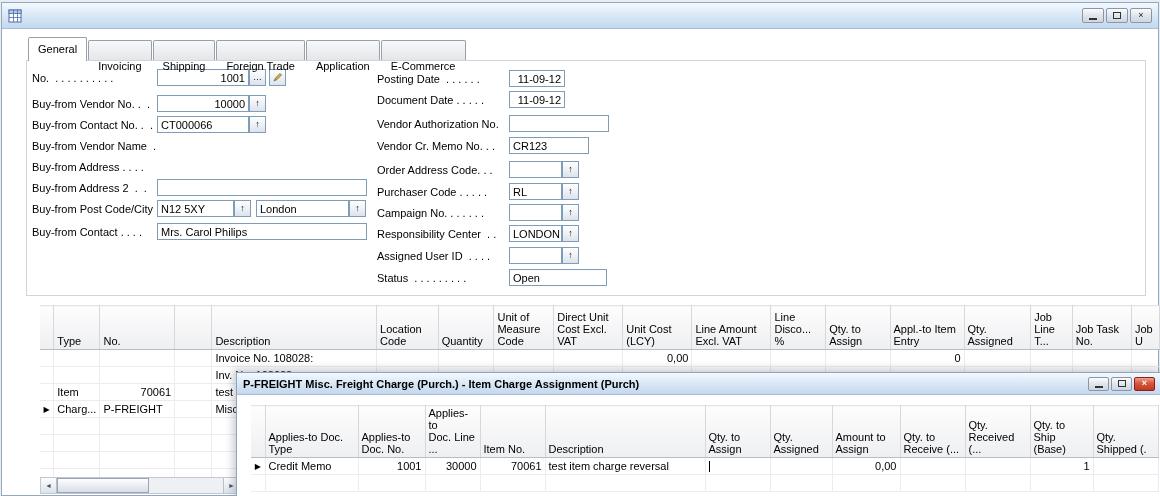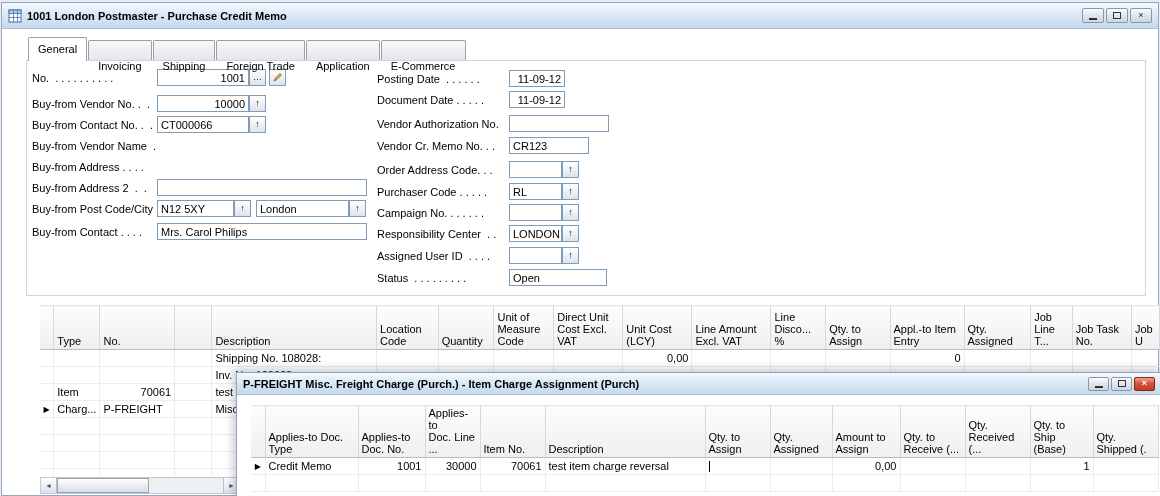--- a/index.html
+++ b/index.html
@@ -65,21 +65,20 @@
     <div class="titlebar">
       <span style="display:flex;">
         <svg width="14" height="14" viewBox="0 0 14 14" class="pencil-svg">
           <rect x="1" y="1" width="12" height="12" fill="#ffffff" stroke="#4a6da8"></rect>
           <rect x="1" y="1" width="12" height="3.5" fill="#aecbeb" stroke="#4a6da8" stroke-width="0.8"></rect>
           <line x1="5.5" y1="1" x2="5.5" y2="13" stroke="#4a6da8" stroke-width="0.8"></line>
           <line x1="9.5" y1="1" x2="9.5" y2="13" stroke="#4a6da8" stroke-width="0.8"></line>
           <line x1="1" y1="8.5" x2="13" y2="8.5" stroke="#4a6da8" stroke-width="0.8"></line>
         </svg>
       </span>
-      <span class="title">1001 London Postmaster - Purchase Credit Memo</span>
       <span class="winbtns">
         <span class="wbtn">
             <span class="g-min"></span>
           </span>
         <span class="wbtn">
             <span class="g-max"></span>
           </span>
         <span class="wbtn">
             <span>×</span>
           </span>
@@ -238,21 +237,21 @@
 Line
 T...</th>
           <th>Job Task No.</th>
           <th>Job U</th>
         </tr>
         <tr>
           <td class="sel"></td>
               <td></td>
               <td></td>
               <td></td>
-          <td>Shipping No. 108028:</td>
+          <td>Invoice No. 108028:</td>
           <td></td>
               <td></td>
               <td></td>
               <td></td>
           <td class="r">0,00</td>
           <td></td>
               <td></td>
               <td></td>
           <td class="r">0</td>
           <td></td>

